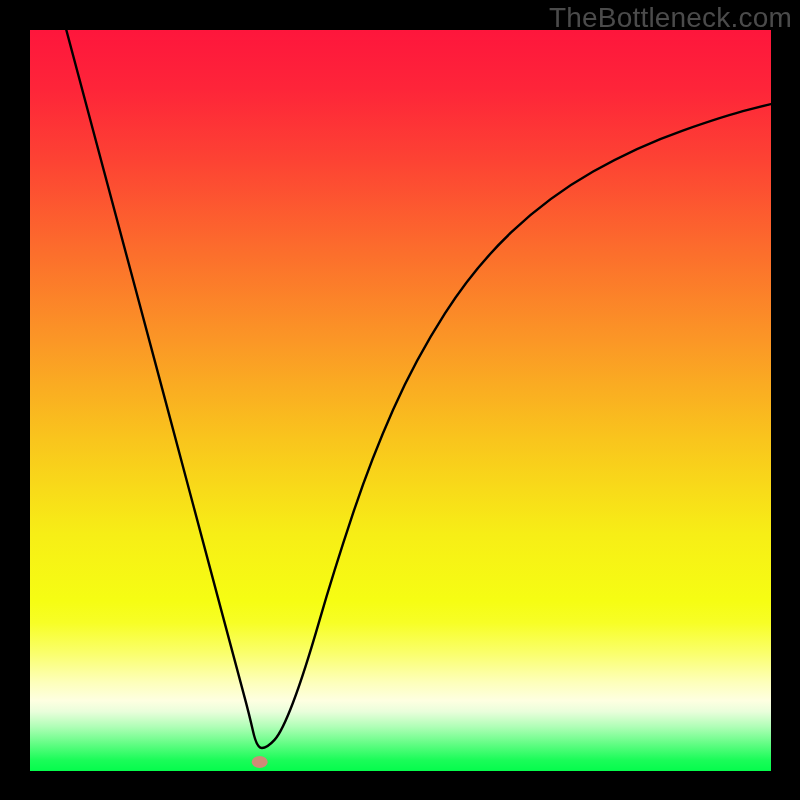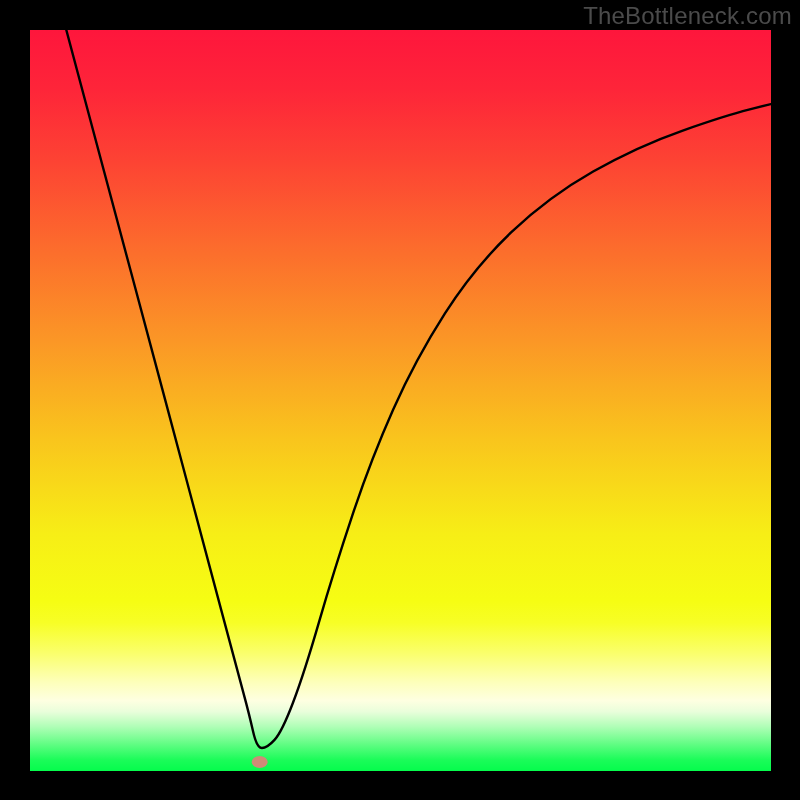--- a/index.html
+++ b/index.html
@@ -15,21 +15,21 @@
     position: relative;
     width: 800px;
     height: 800px;
     background: #000000;
   }
   .watermark {
     position: absolute;
     top: 2px;
     right: 8px;
     color: #4b4b4b;
-    font-size: 24px;
+    font-size: 28px;
     font-weight: 500;
     letter-spacing: 0.2px;
     z-index: 10;
   }
   .plot-area {
     position: absolute;
     top: 30px;
     left: 30px;
     width: 741px;
     height: 741px;

